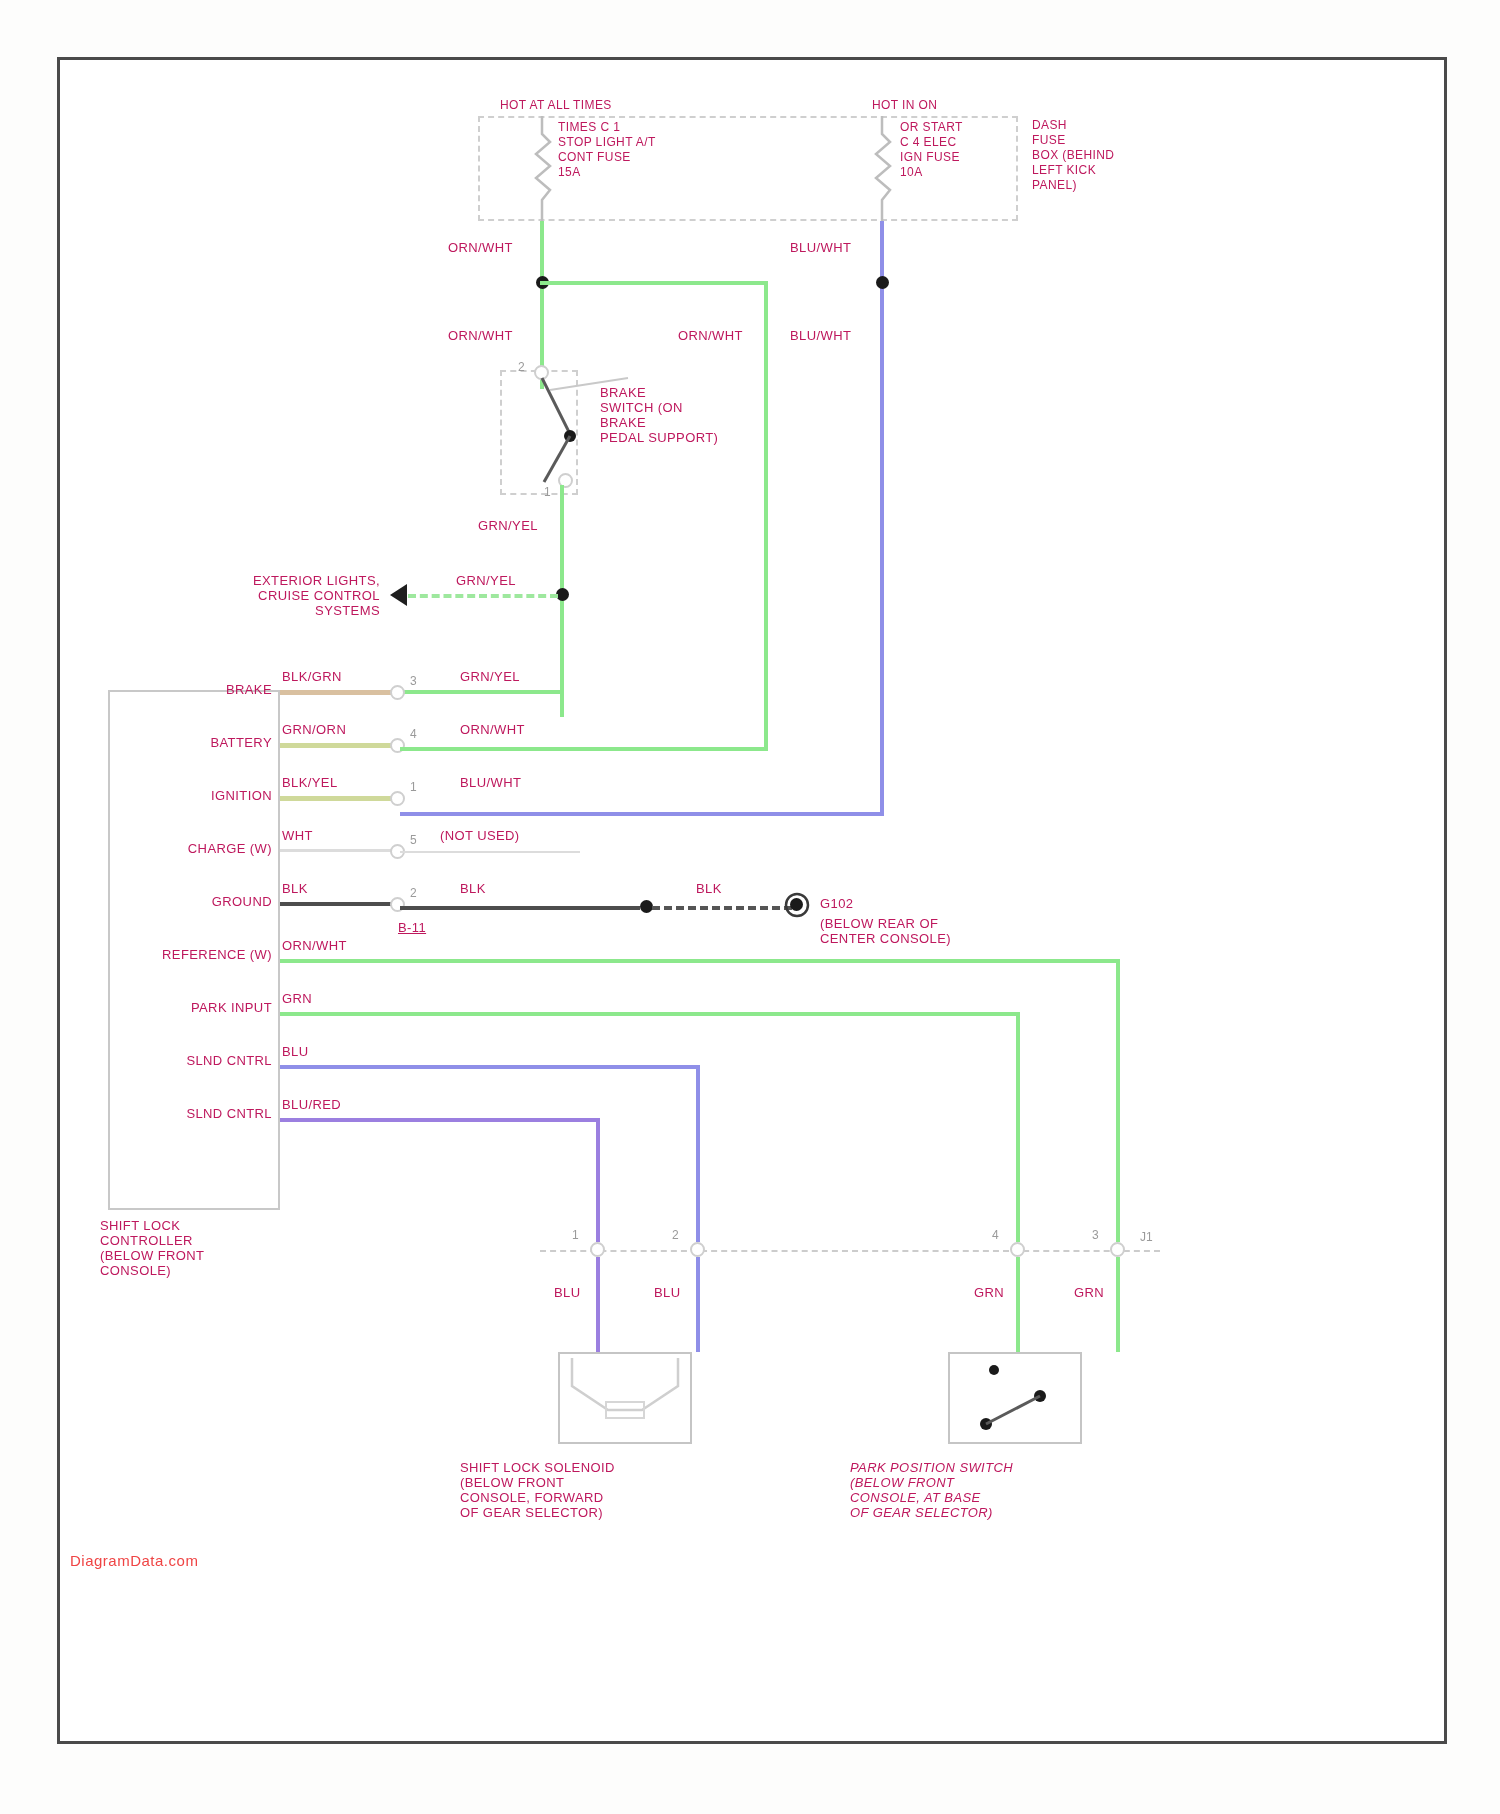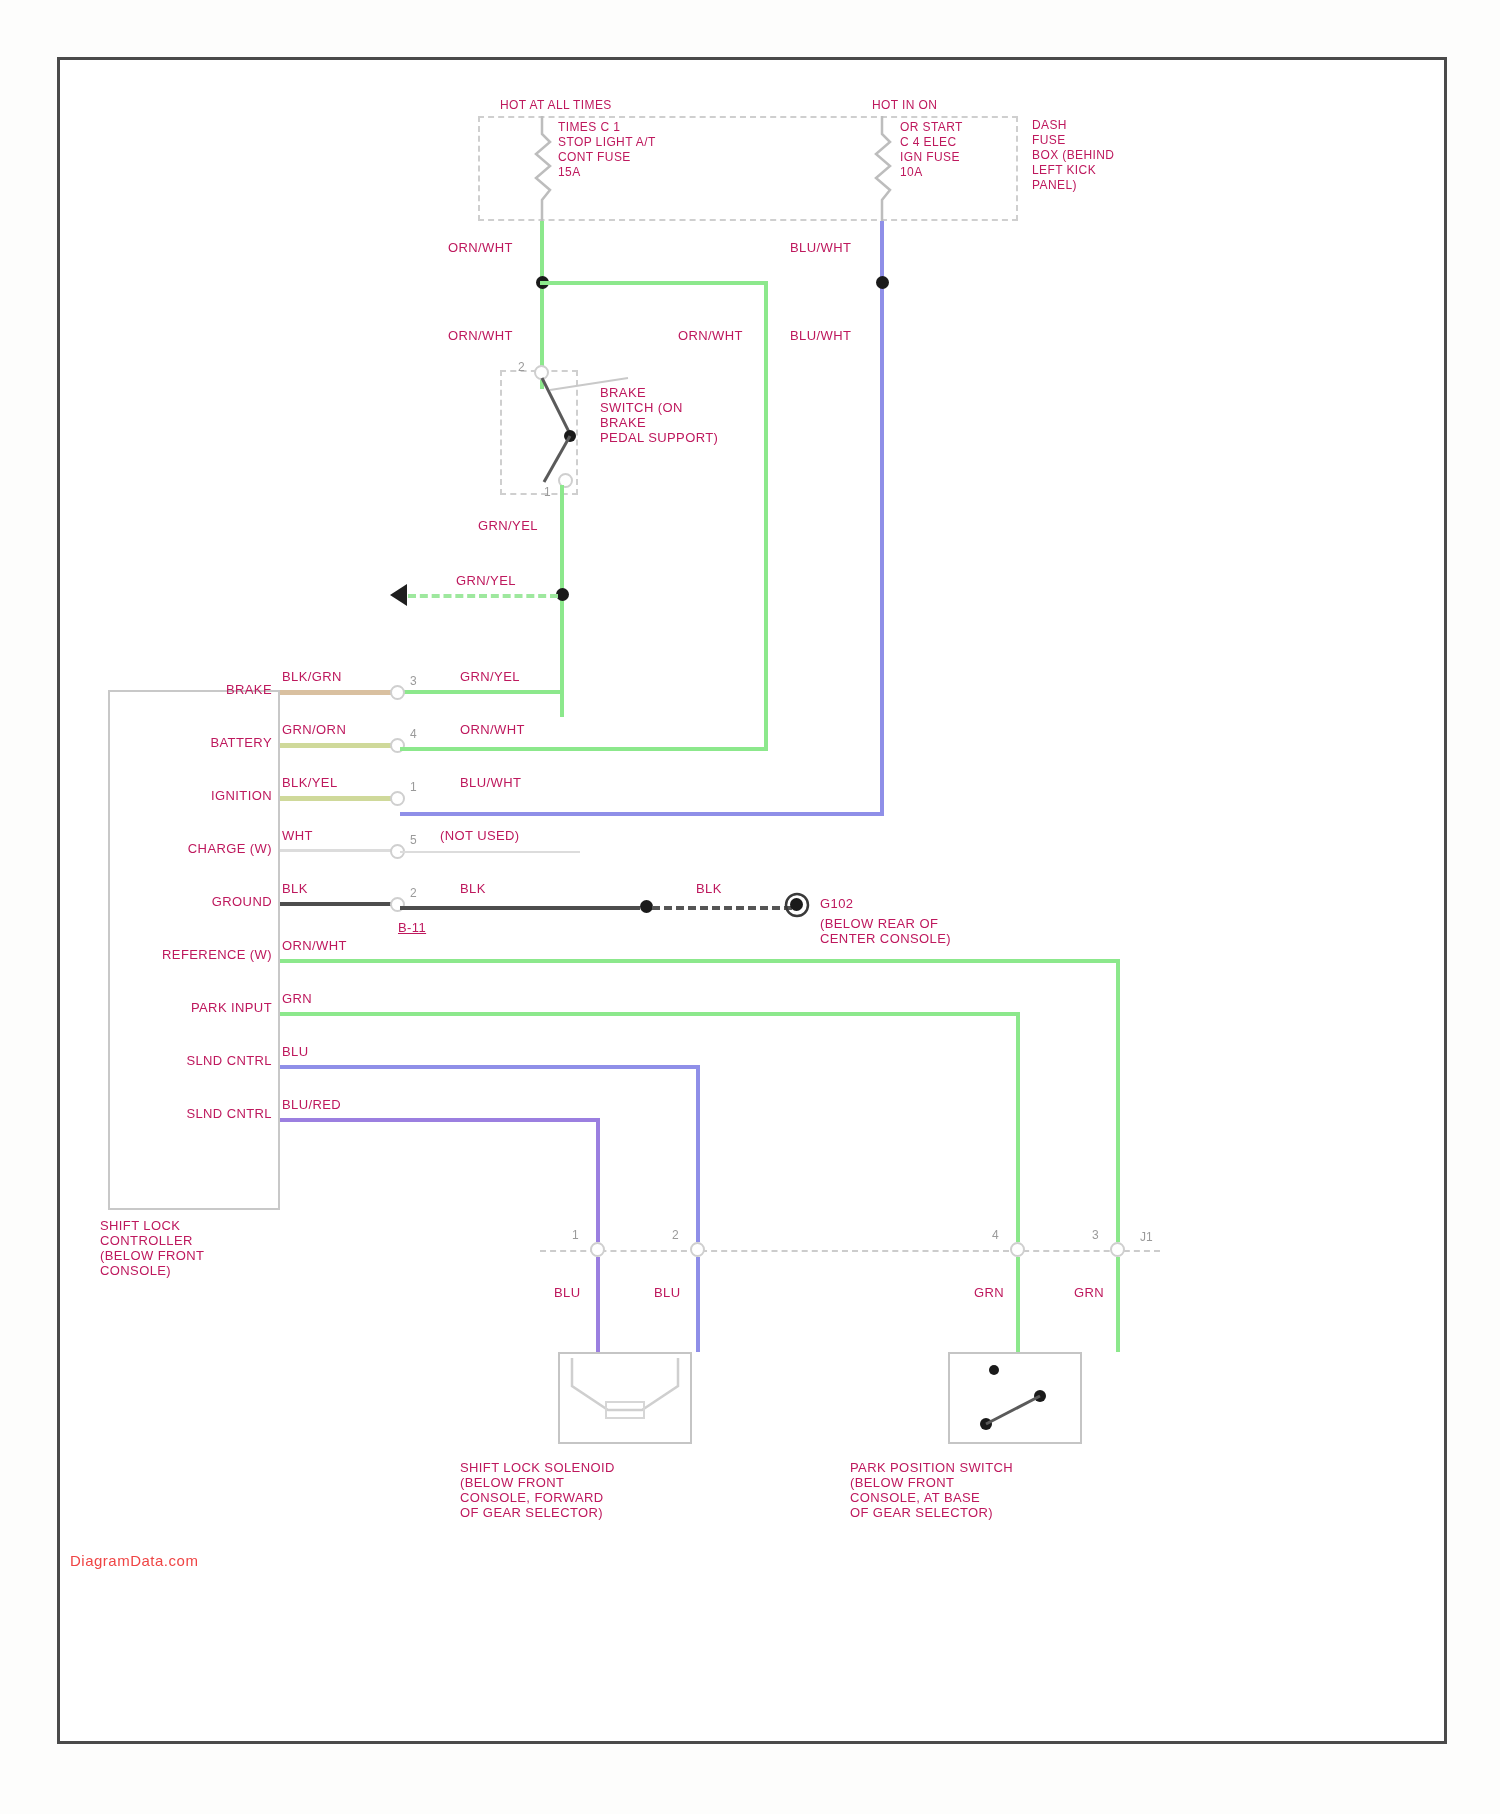--- a/index.html
+++ b/index.html
@@ -115,20 +115,25 @@
     <div>PEDAL SUPPORT)</div>
   </div>
 
   <div class="wire v grn" style="left:500px;top:425px;height:232px;"></div>
   <div class="lbl" style="left:418px;top:458px;">GRN/YEL</div>
 
   <div class="dot" style="left:496px;top:528px;"></div>
 
   <div class="dashline" style="left:348px;top:534px;width:150px;"></div>
   <div class="arrow left" style="left:330px;top:524px;"></div>
+  <div class="lbl r" style="left:40px;top:513px;width:280px;">
+    <div>EXTERIOR LIGHTS,</div>
+    <div>CRUISE CONTROL</div>
+    <div>SYSTEMS</div>
+  </div>
   <div class="lbl" style="left:396px;top:513px;">GRN/YEL</div>
 
   <div class="wire h grn" style="left:340px;top:630px;width:164px;"></div>
 
   <div class="box" style="left:48px;top:630px;width:172px;height:520px;"></div>
 
   <div class="lbl" style="left:40px;top:1158px;">
     <div>SHIFT LOCK</div>
     <div>CONTROLLER</div>
     <div>(BELOW FRONT</div>
@@ -250,21 +255,21 @@
   </div>
 
   <div class="conn" style="left:888px;top:1292px;width:134px;height:92px;"></div>
   <svg style="left:888px;top:1292px;width:134px;height:92px;">
     <circle cx="38" cy="72" r="6" fill="#1a1a1a"></circle>
     <circle cx="46" cy="18" r="5" fill="#1a1a1a"></circle>
     <circle cx="92" cy="44" r="6" fill="#1a1a1a"></circle>
     <line x1="38" y1="72" x2="92" y2="44" stroke="#5a5a5a" stroke-width="3"></line>
   </svg>
 
-  <div class="lbl c" style="left:790px;top:1400px;width:330px;">
+  <div class="lbl c" style="left:790px;top:1400px;width:330px;font-style:italic;">
     <div>PARK POSITION SWITCH</div>
     <div>(BELOW FRONT</div>
     <div>CONSOLE, AT BASE</div>
     <div>OF GEAR SELECTOR)</div>
   </div>
 
   <div class="credit" style="left:10px;top:1492px;">DiagramData.com</div>
 
 </div>
 </div>

